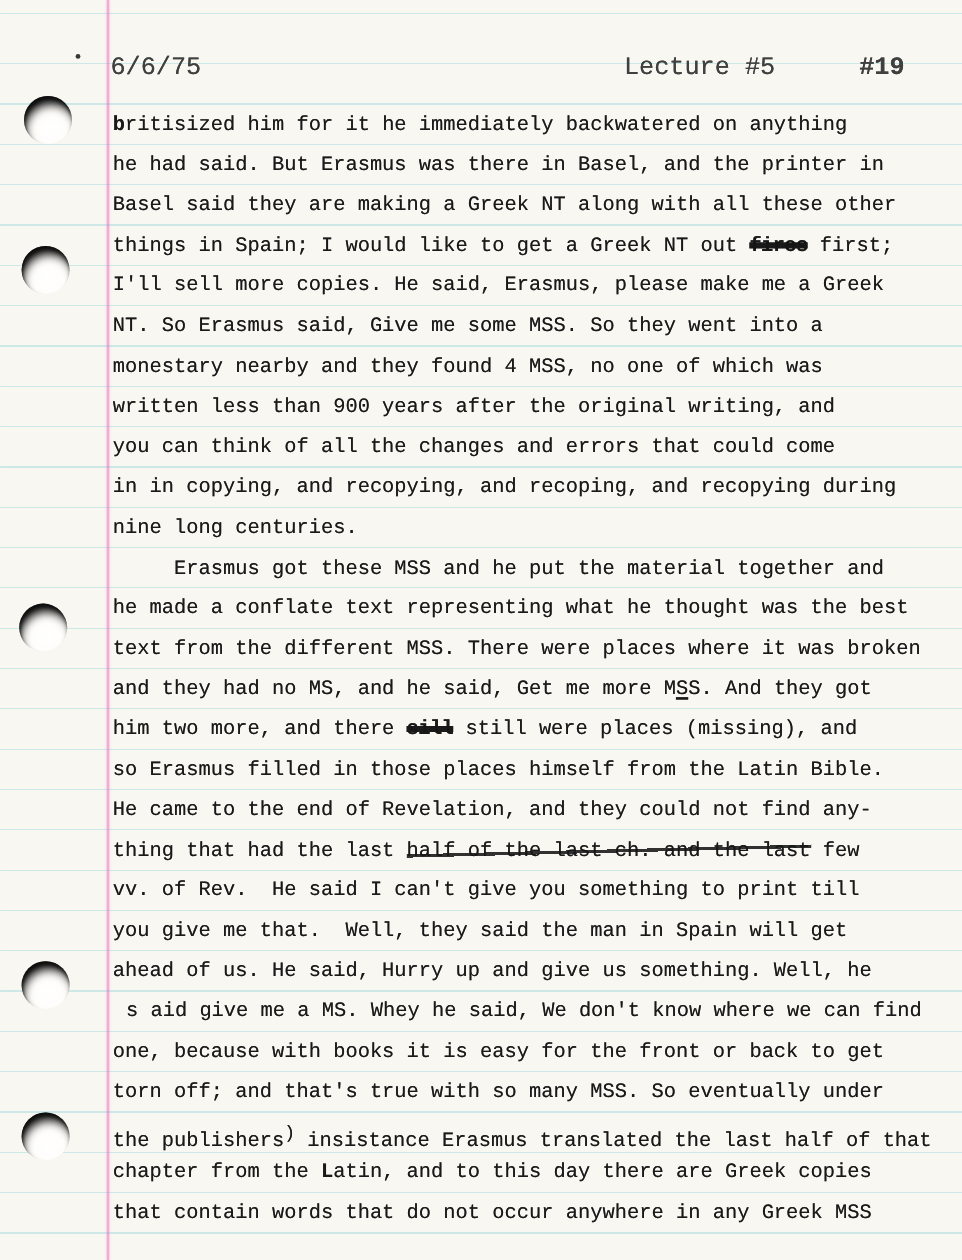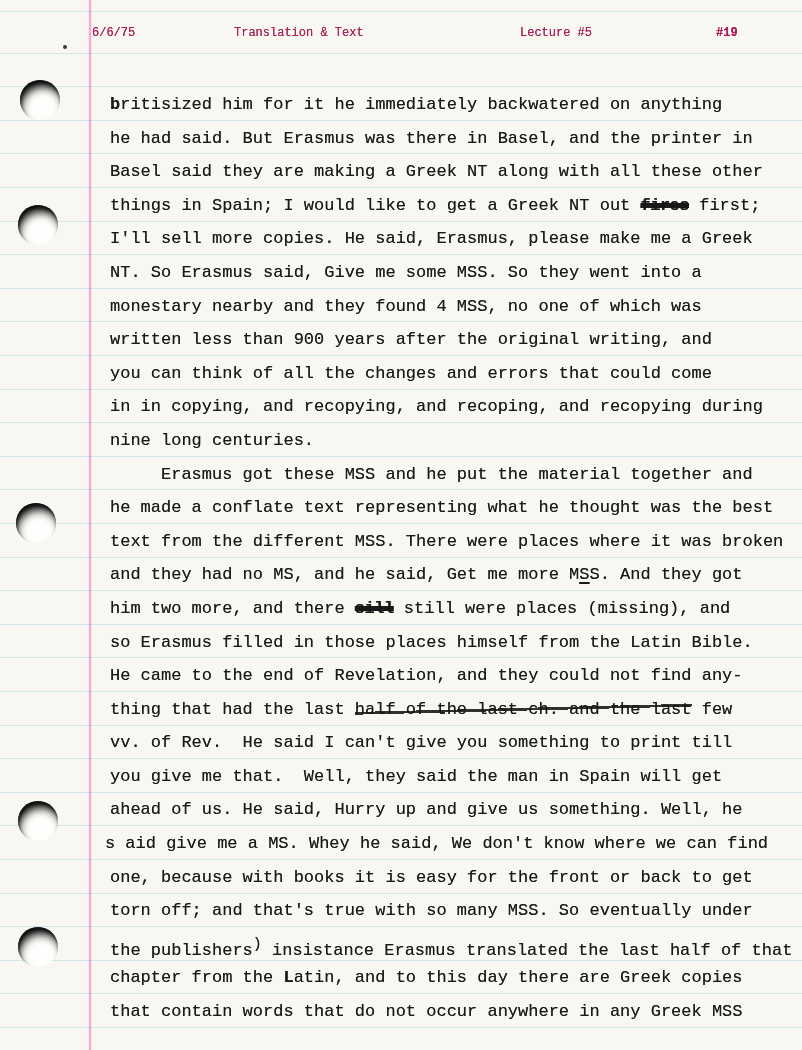--- a/index.html
+++ b/index.html
@@ -37,35 +37,36 @@
     box-shadow:inset 3px 9px 8px -2px rgba(8,8,8,0.95),
                inset 1px 3px 3px rgba(0,0,0,0.75);
   }
   .ink-dot {
     position:absolute; left:63px; top:45px; width:4px; height:4px;
     border-radius:50%; background:#3a3a3a;
   }
   .header-row { position:absolute; top:26px; left:0; width:802px; height:22px; }
   .header-row span {
     position:absolute; white-space:pre;
-    font-size:12px; color:#be185d;
+    font-size:21px; color:#404040;
     text-shadow:0 0 0.4px rgba(0,0,0,0.65);
+    margin-top:20px;
   }
   .h-date    { left:92px;  }
   .h-title   { left:234px; }
   .h-lecture { left:520px; }
   .h-page    { left:716px;font-weight:bold; }
 
   .page-body {
     position:absolute; left:94px; top:88px; width:700px;
     font-size:17px; line-height:33.6px; color:#191919;
     white-space:pre;
     text-shadow:0 0 0.4px rgba(0,0,0,0.6);
   }
-  .line { height:33.6px;margin-left:16px; }
+  .line { height:33.6px; }
   .line.outdent { margin-left:-15px;text-align:center; }
 
   .seg-b   { font-weight:bold; }
   .seg-u   { text-decoration:underline; text-decoration-thickness:1.5px; text-underline-offset:3px; }
   
   .seg-xout {
     font-weight:bold; letter-spacing:-0.5px;
     text-decoration:line-through;
     text-decoration-thickness:5px;
     text-decoration-color:rgba(22,22,22,0.95);
@@ -90,19 +91,18 @@
   <div class="hole" style="left:20px; top:80px;"></div>
   <div class="hole" style="left:18px; top:205px;"></div>
   <div class="hole" style="left:16px; top:503px;"></div>
   <div class="hole" style="left:18px; top:801px;"></div>
   <div class="hole" style="left:18px; top:927px;"></div>
 
   <div class="ink-dot"></div>
 
   <div class="header-row">
     <span class="h-date">6/6/75</span>
-    <span class="h-title">Translation &amp; Text</span>
     <span class="h-lecture">Lecture #5</span>
     <span class="h-page">#19</span>
   </div>
 
   <div class="page-body"><div class="line"><span class="seg-b">b</span><span>ritisized him for it he immediately backwatered on anything</span></div><div class="line"><span>he had said. But Erasmus was there in Basel, and the printer in</span></div><div class="line"><span>Basel said they are making a Greek NT along with all these other</span></div><div class="line"><span>things in Spain; I would like to get a Greek NT out </span><span class="seg-xout">fires</span><span> first;</span></div><div class="line"><span>I'll sell more copies. He said, Erasmus, please make me a Greek</span></div><div class="line"><span>NT. So Erasmus said, Give me some MSS. So they went into a</span></div><div class="line"><span>monestary nearby and they found 4 MSS, no one of which was</span></div><div class="line"><span>written less than 900 years after the original writing, and</span></div><div class="line"><span>you can think of all the changes and errors that could come</span></div><div class="line"><span>in in copying, and recopying, and recoping, and recopying during</span></div><div class="line"><span>nine long centuries.</span></div><div class="line"><span>     Erasmus got these MSS and he put the material together and</span></div><div class="line"><span>he made a conflate text representing what he thought was the best</span></div><div class="line"><span>text from the different MSS. There were places where it was broken</span></div><div class="line"><span>and they had no MS, and he said, Get me more M</span><span class="seg-u">S</span><span>S. And they got</span></div><div class="line"><span>him two more, and there </span><span class="seg-xout">sill</span><span> still were places (missing), and</span></div><div class="line"><span>so Erasmus filled in those places himself from the Latin Bible.</span></div><div class="line"><span>He came to the end of Revelation, and they could not find any-</span></div><div class="line"><span>thing that had the last </span><span class="seg-strike">half of the last ch. and the last</span><span> few</span></div><div class="line"><span>vv. of Rev.  He said I can't give you something to print till</span></div><div class="line"><span>you give me that.  Well, they said the man in Spain will get</span></div><div class="line"><span>ahead of us. He said, Hurry up and give us something. Well, he</span></div><div class="line outdent"><span>s aid give me a MS. Whey he said, We don't know where we can find</span></div><div class="line"><span>one, because with books it is easy for the front or back to get</span></div><div class="line"><span>torn off; and that's true with so many MSS. So eventually under</span></div><div class="line"><span>the publishers</span><span class="seg-sup">)</span><span> insistance Erasmus translated the last half of that</span></div><div class="line"><span>chapter from the </span><span class="seg-b">L</span><span>atin, and to this day there are Greek copies</span></div><div class="line"><span>that contain words that do not occur anywhere in any Greek MSS</span></div></div>
 </div>
 
 </body></html>

